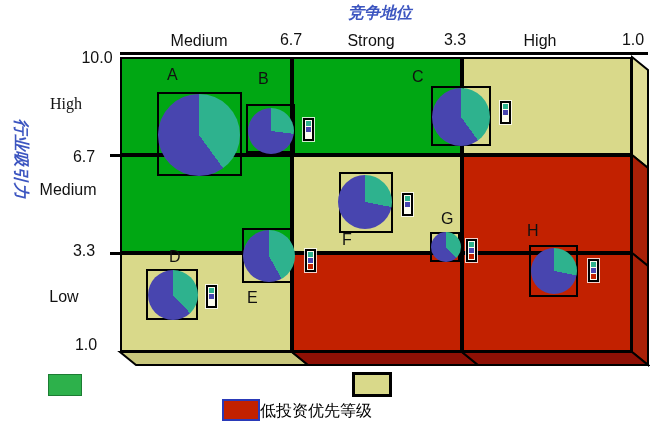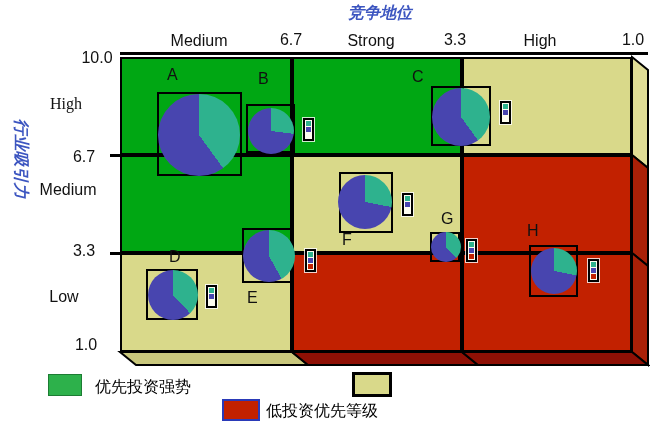--- a/index.html
+++ b/index.html
@@ -117,18 +117,17 @@
       </div>
       <div class="abs sel-box" style="left: 529px; top: 245px; width: 49px; height: 52px;"></div>
       <div class="abs pie" style="left: 531px; top: 248px; width: 46px; height: 46px; background: conic-gradient(rgb(46, 178, 142) 0deg, rgb(46, 178, 142) 28%, rgb(72, 69, 175) 28%, rgb(72, 69, 175) 100%);"></div>
       <div class="abs pie-label" style="left: 527px; top: 222px;">H</div>
       <div class="abs mini-icon" style="left: 588px; top: 259px; width: 11px; height: 23px;">
         <span style="background: rgb(46, 178, 142);"></span>
         <span style="background: rgb(72, 69, 175);"></span>
         <span style="background: rgb(194, 33, 0);"></span>
       </div>
       <div class="abs legend-swatch" style="left: 48px; top: 374px; width: 34px; height: 22px; background: rgb(45, 177, 75); border: 1px solid rgb(28, 124, 51);"></div>
-      <div class="abs legend-label" style="left: 95px; top: 377px;">优先投资强势</div>
       <div class="abs legend-swatch" style="left: 352px; top: 372px; width: 40px; height: 25px; background: rgb(217, 217, 138); border: 3px solid rgb(0, 0, 0);"></div>
       <div class="abs legend-swatch" style="left: 222px; top: 399px; width: 38px; height: 22px; background: rgb(194, 33, 0); border: 2px solid rgb(42, 58, 184);"></div>
-      <div class="abs legend-label" style="left: 266px; top: 401px;">低投资优先等级</div>
+      <div class="abs legend-label" style="left: 260px; top: 401px;">低投资优先等级</div>
     </div>
 </div>
 
 </body></html>

